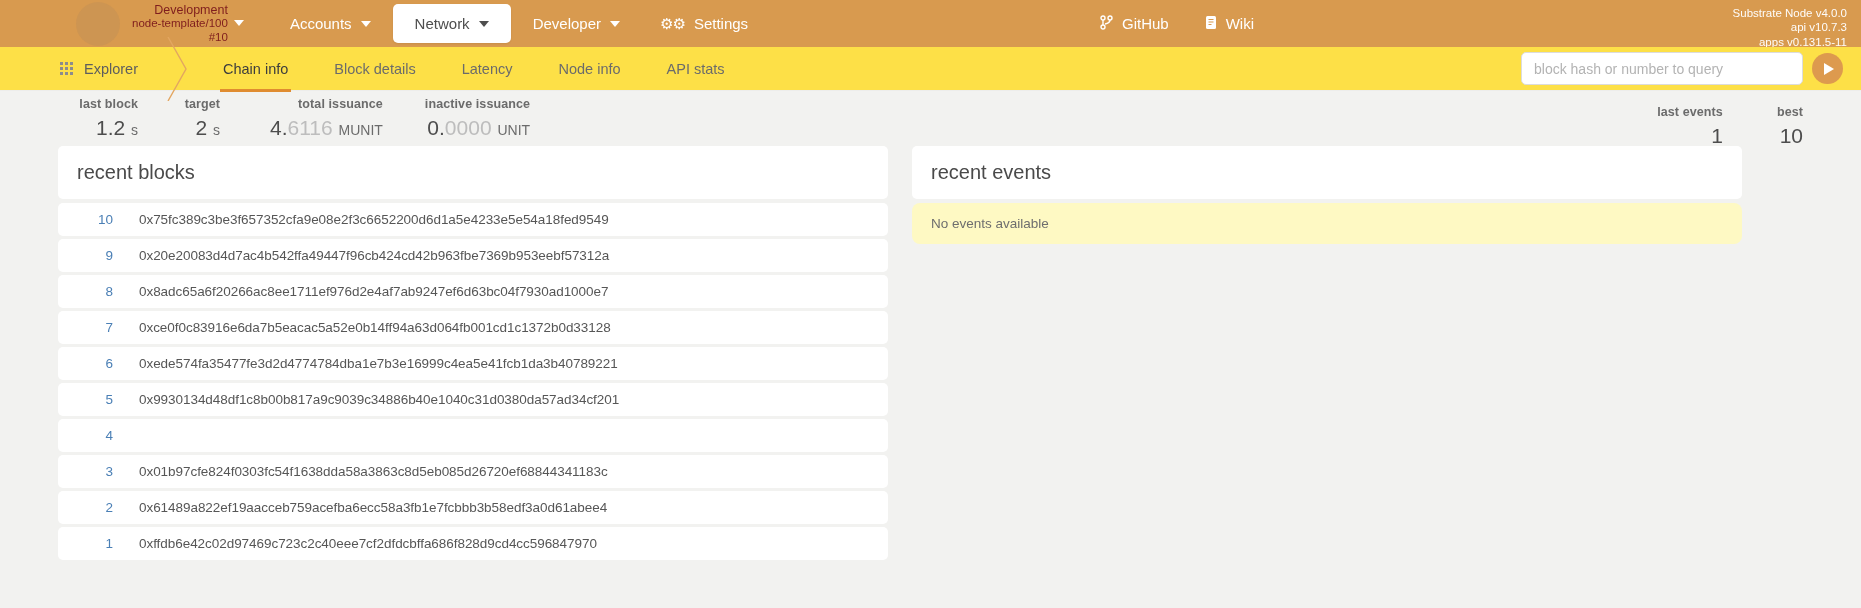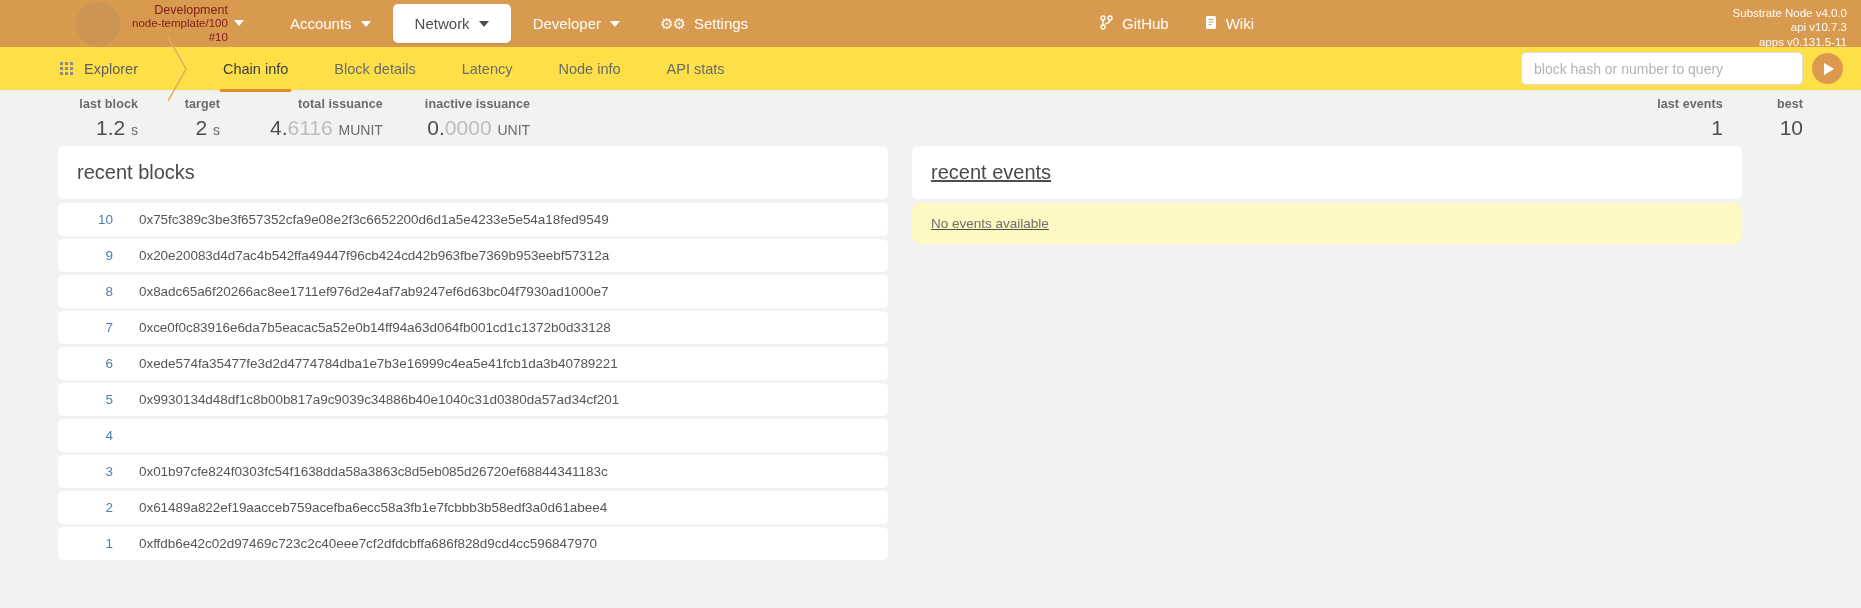--- a/index.html
+++ b/index.html
@@ -249,35 +249,35 @@
     white-space: nowrap;
   }
   .stat .val .dim { color: #bdbdbd; }
   .stat .val .unit { font-size: 14px; color: #6b6b6b; }
   .stat.w1 { min-width: 80px; }
   .stat.w2 { min-width: 48px; margin-right: 50px;}
   .stat.w3 { margin-right: 42px; }
   .stats-right {
     position: absolute;
     right: 58px;
-    bottom: 8px;
+    bottom: 0;
     display: flex;
     align-items: center;
   }
   .stats-right .stat { margin-right: 0; margin-left: 54px; }
 
   
   .content {
     display: flex;
     padding: 0 58px;
     box-sizing: border-box;
     gap: 24px;
   }
   .col-left { width: 830px; flex: none; }
-  .col-right { width: 830px; flex: none; text-decoration: underline; }
+  .col-right { width: 830px; flex: none; }
 
   .panel-title {
     background: #fff;
     border-radius: 5px;
     font-size: 20px;
     color: #4a4a4a;
     padding: 15px 19px;
     margin-bottom: 4px;
   }
   .row {

